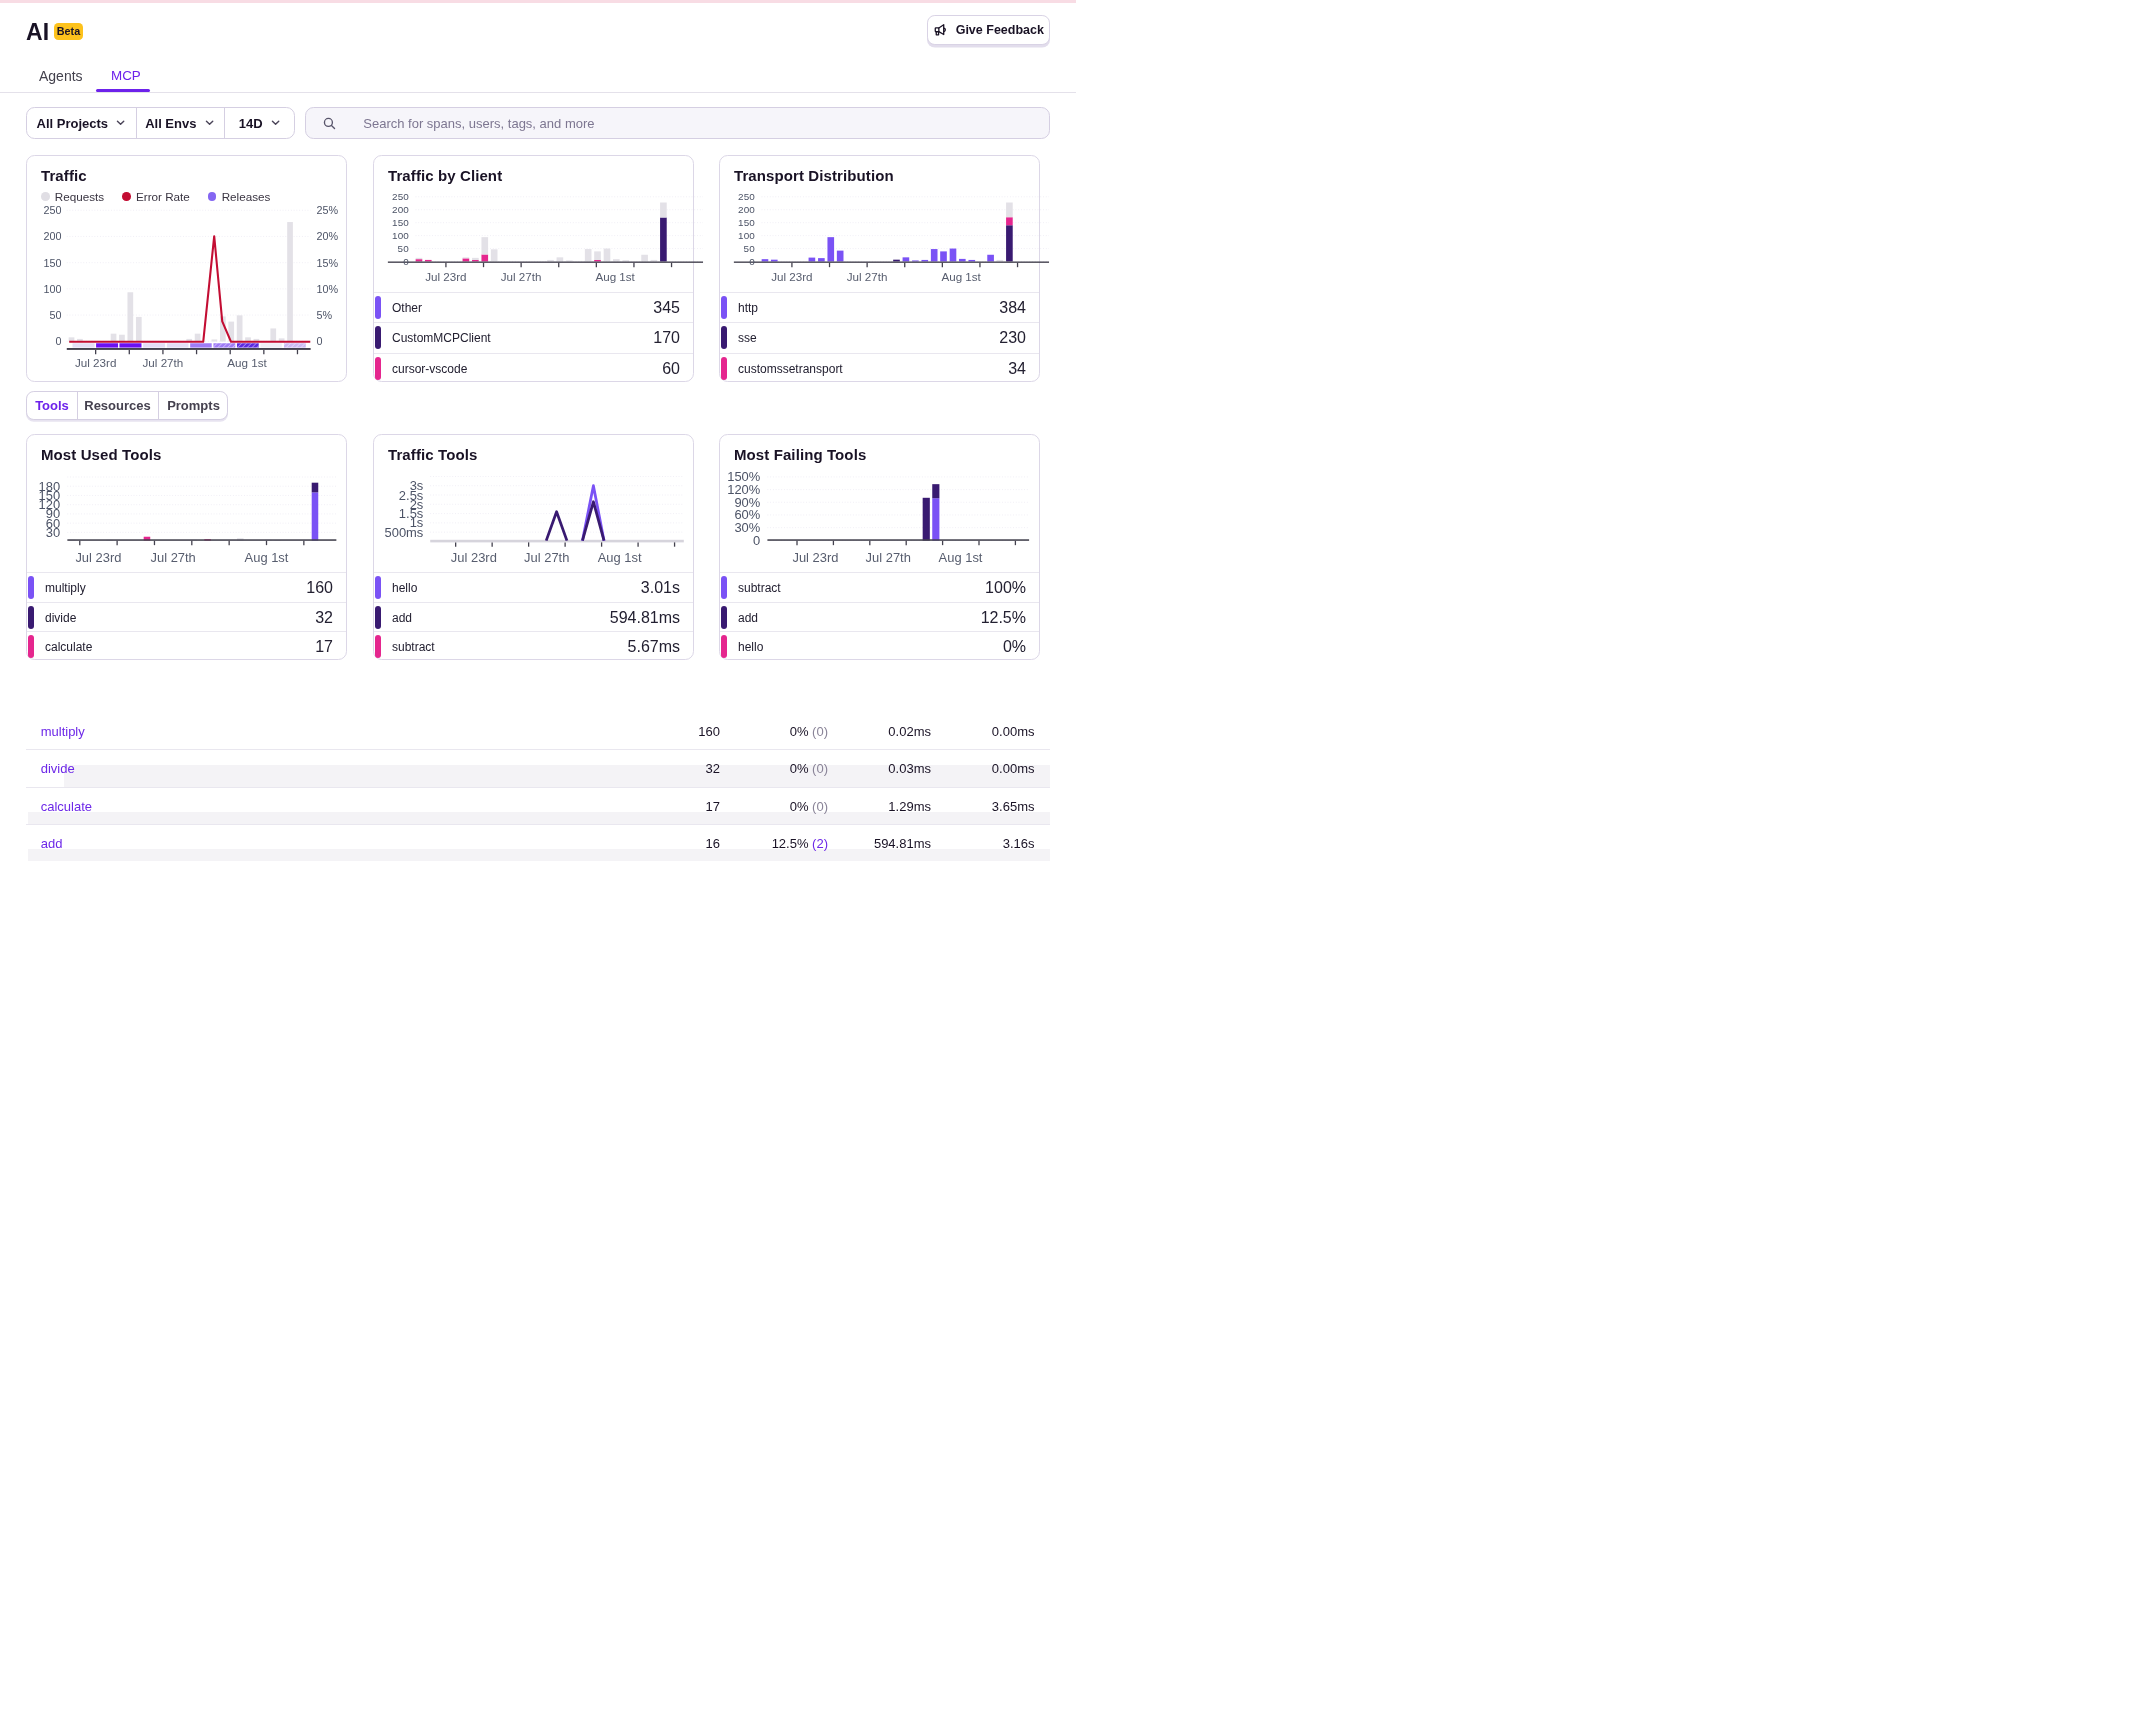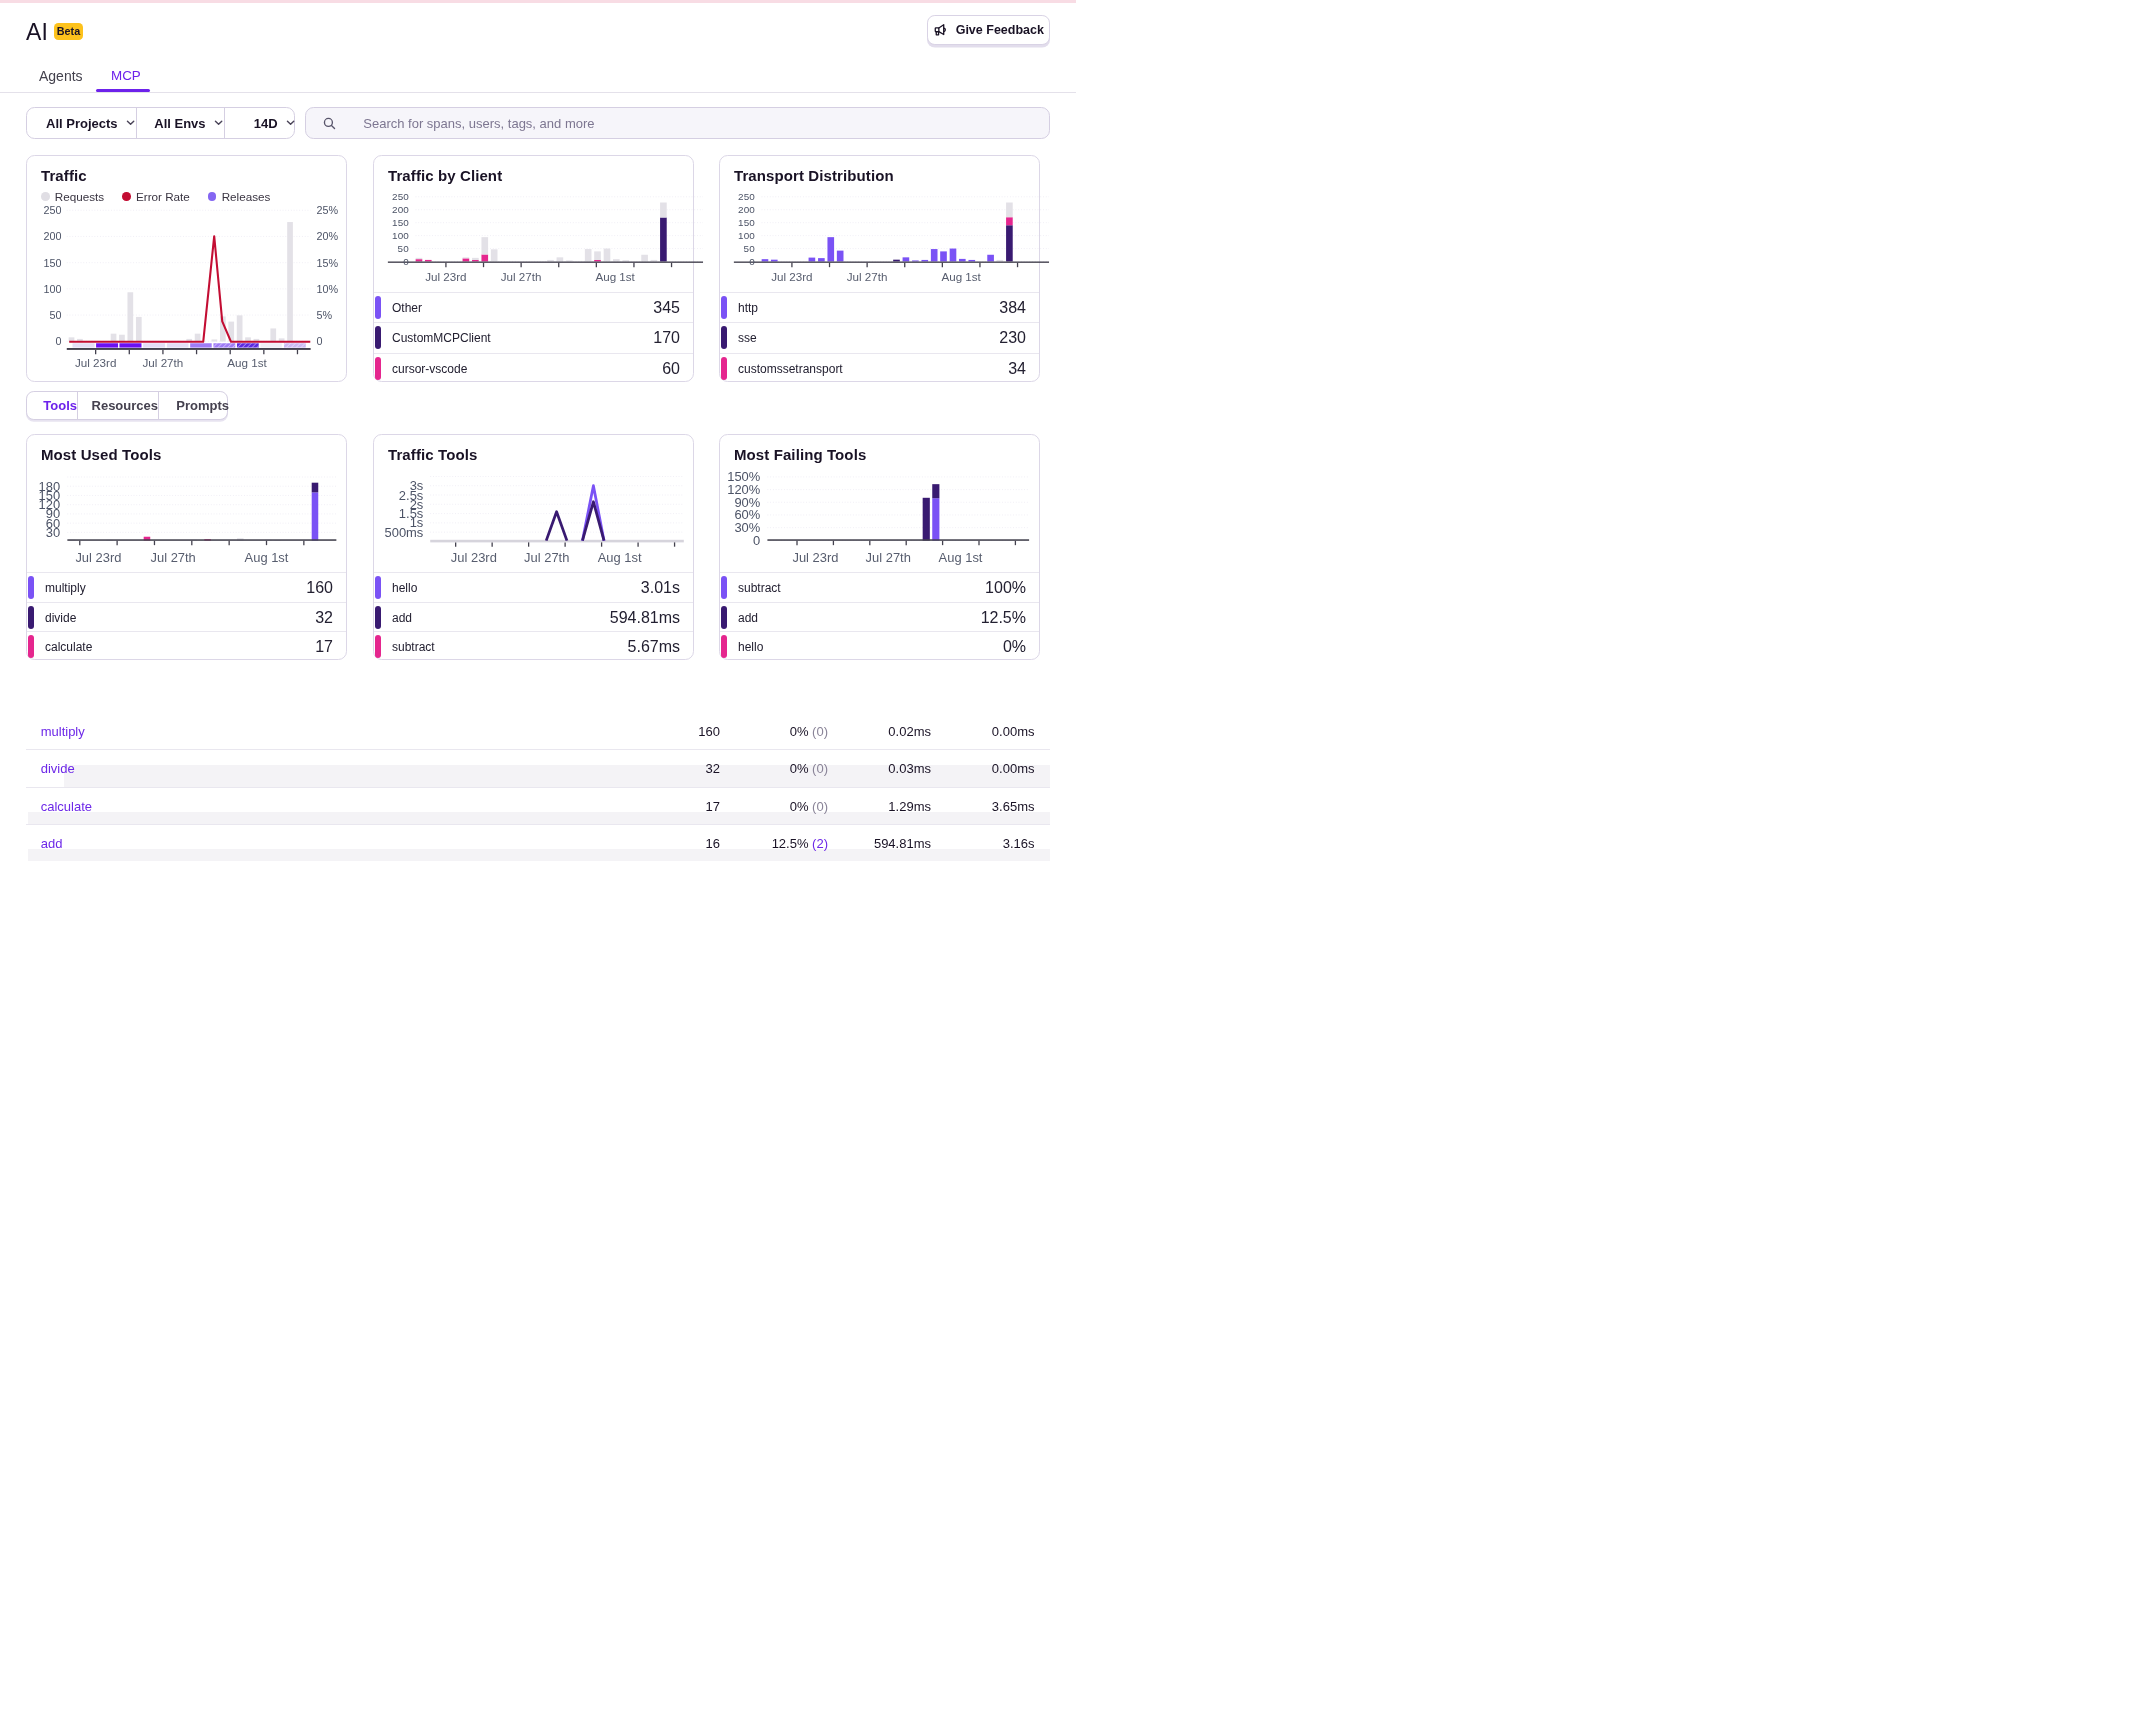--- a/index.html
+++ b/index.html
@@ -6,31 +6,31 @@
 #page { position:relative; width:1076px; height:861px; }
 .abs { position:absolute; }
 .card { position:absolute; width:321px; height:227px; border:0.9px solid #dcd7e7;
   border-radius:8.6px; background:#fff; }
 .ctitle { position:absolute; left:14px; top:11.2px; font-size:15px; font-weight:bold; letter-spacing:0.1px; }
 .csvg { position:absolute; left:0; top:0; }
 .lrow { position:absolute; left:0; width:100%; border-top:0.9px solid #e9e7ef; }
 .chip { position:absolute; left:0.9px; top:50%; margin-top:-11.2px; width:6.5px; height:22.5px; border-radius:5.2px; }
 .llabel { position:absolute; left:18px; top:50%; transform:translateY(-50%); font-size:12px; color:#232031; }
 .lvalue { position:absolute; top:50%; transform:translateY(-50%); font-size:16px; color:#232031; }
-.seg { position:absolute; top:0; bottom:0; display:flex; align-items:center; justify-content:flex-end;
+.seg { position:absolute; top:0; bottom:0; display:flex; align-items:center; justify-content:center;
   font-size:13px; font-weight:bold; }
 .th { position:absolute; font-size:9.5px; font-weight:bold; letter-spacing:0.5px; color:#57546a; top:50%; transform:translateY(-50%); }
 .td { position:absolute; font-size:13px; top:50%; transform:translateY(-50%); }
 .num { text-align:right; }
 </style></head><body>
 <div id="page">
 
 <div class="abs" style="left:0;top:0;width:1076px;height:2.6px;background:#f8dce4"></div>
 
-<div class="abs" style="left:26px;top:19px;font-size:23px;font-weight:normal;letter-spacing:0.2px">AI</div>
+<div class="abs" style="left:26px;top:19px;font-size:23px;font-weight:bold;letter-spacing:0.2px">AI</div>
 <div class="abs" style="left:54px;top:23px;width:29px;height:17.3px;background:#fdc21c;border-radius:4.3px;
      text-align:center;line-height:17.3px;font-size:10.8px;font-weight:bold;color:#1c1424">Beta</div>
 
 <div class="abs" style="left:927px;top:14.7px;width:123px;height:30px;border:0.9px solid #d9d3e5;border-radius:7.8px;
      background:#fff;box-shadow:0 2.6px 0 #e2ddec;display:flex;align-items:center;justify-content:center;gap:7px">
   <svg width="15.6" height="15.6" viewBox="0 0 24 24" fill="none" stroke="#191225" stroke-width="2" stroke-linejoin="round" stroke-linecap="round">
         <rect x="3.5" y="9" width="5.5" height="6" rx="1"></rect>
         <path d="M9 9.3 L16.5 4.2 V19.3 L9 14.9"></path>
         <path d="M16.9 9.6 c2.8 0.4 2.8 4.6 0 5"></path>
         <path d="M5 15 v4.7 h3.6 v-4.5"></path>

